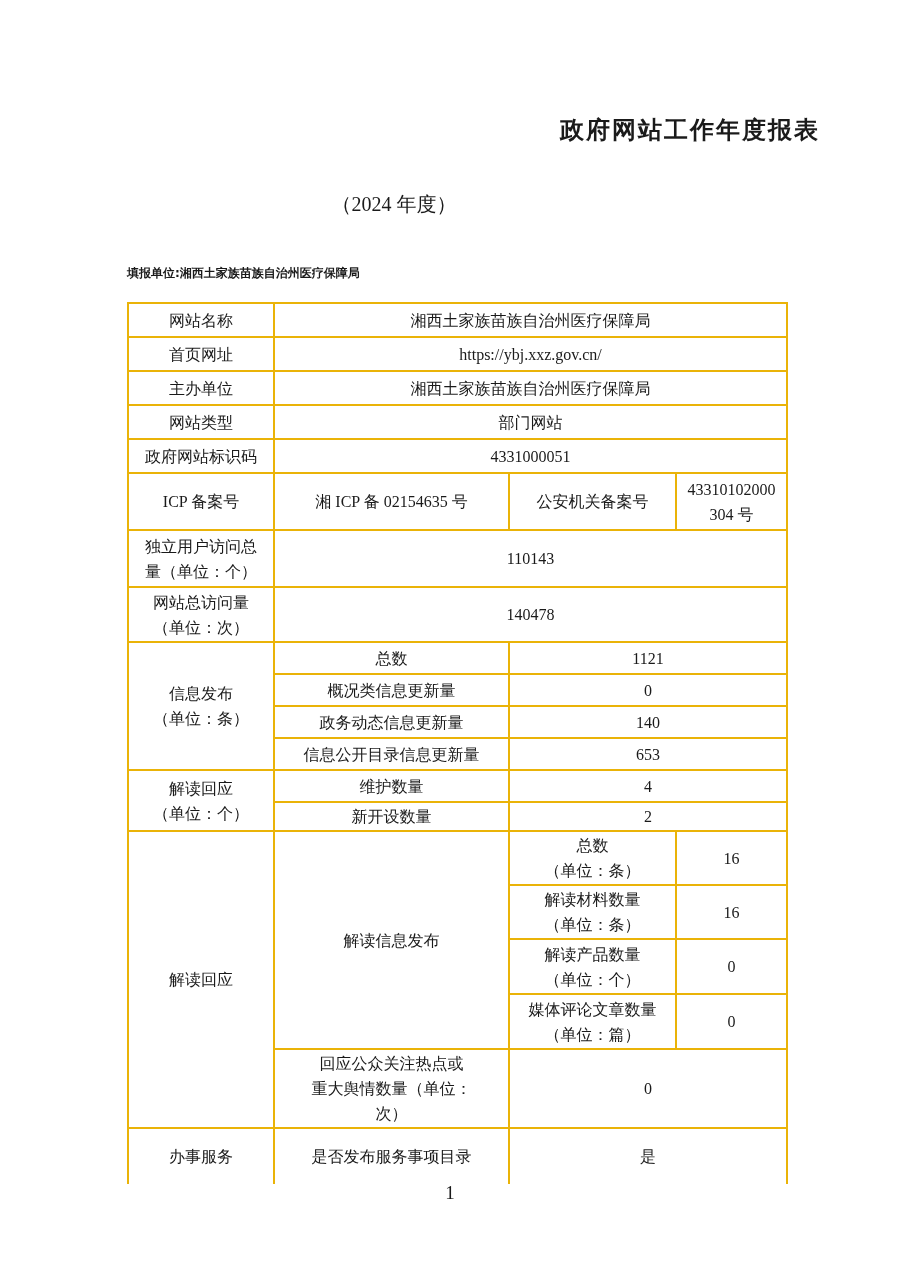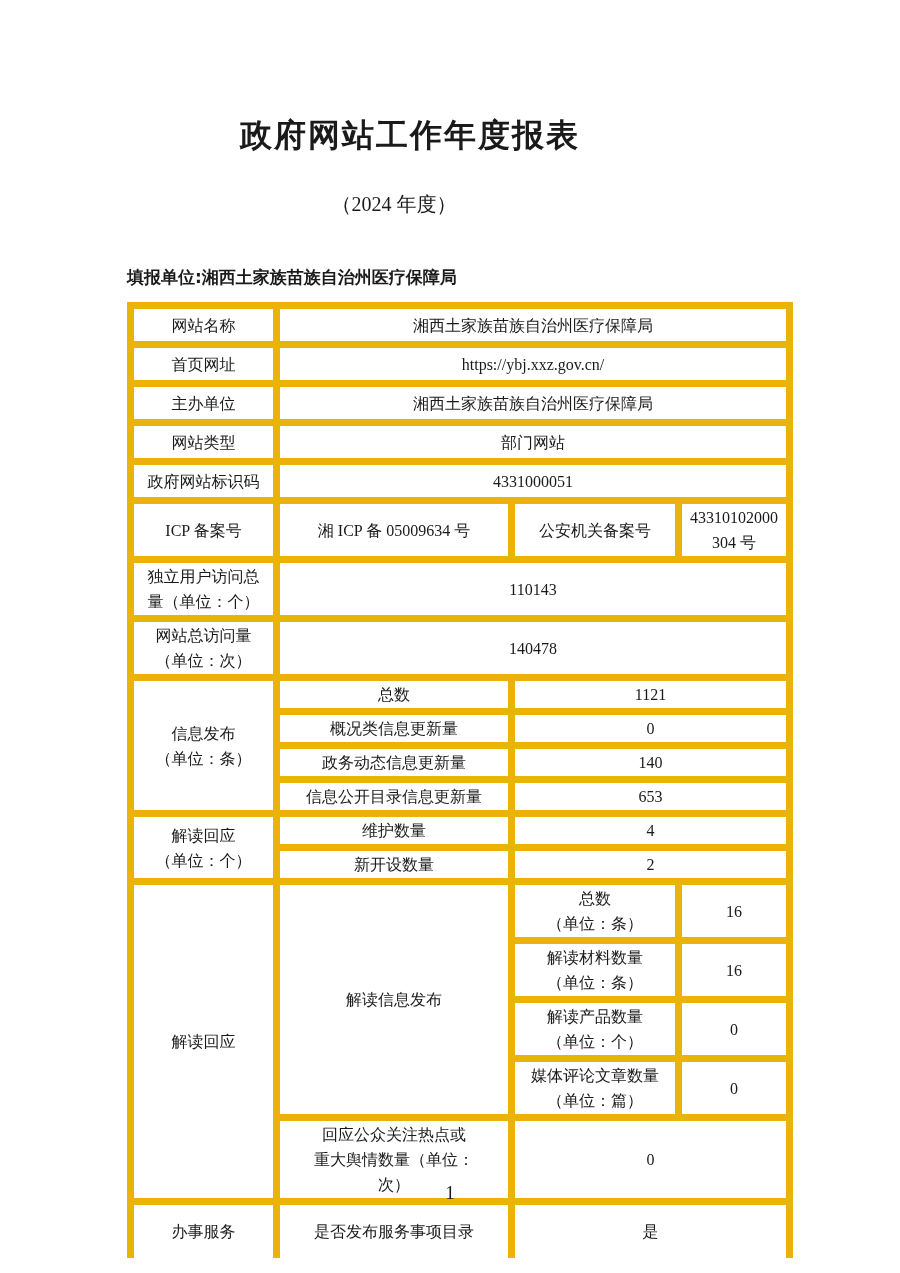--- a/index.html
+++ b/index.html
@@ -2,39 +2,39 @@
 <html><head>
 <meta charset="utf-8">
 <style>
   html,body{margin:0;padding:0;background:#ffffff;}
   .page{
     position:relative;width:900px;height:1273px;background:#ffffff;
     font-family:"Liberation Serif","DejaVu Serif",serif;color:#1a1a1a;
     overflow:hidden;
   }
   .doc-title{
-    position:absolute;top:116px;left:0;width:820px;text-align:center;
+    position:absolute;top:116px;left:0;width:820px;text-align:right;
     font-family:"DejaVu Sans","Liberation Sans",sans-serif;
-    font-weight:bold;font-size:32px;letter-spacing:2px;line-height:1.2;
+    font-weight:bold;font-size:24px;letter-spacing:2px;line-height:1.2;
   }
   .doc-subtitle{
     position:absolute;top:192px;left:0;width:788px;text-align:center;
     font-size:20px;line-height:1.2;
   }
   .reporting-unit{
     position:absolute;top:266px;left:127px;
     font-family:"DejaVu Sans","Liberation Sans",sans-serif;
-    font-weight:bold;font-size:17px;line-height:1.3;
+    font-weight:bold;font-size:12px;line-height:1.3;
   }
   table.report{
     position:absolute;top:302px;left:127px;width:659px;
     border-collapse:collapse;table-layout:fixed;
   }
   table.report td{
-    border:7px solid #eab308;
+    border:2px solid #eab308;
     text-align:center;vertical-align:middle;
     font-size:16px;line-height:25px;
     white-space:pre-line;padding:1px 4px;overflow:hidden;
   }
   tr.h30 td{height:30px;} tr.h57{height:57px;} tr.h55{height:55px;}
   tr.h32{height:32px;} tr.h28{height:28px;} tr.h50{height:50px;}
   tr.h72{height:72px;} tr.h56{height:56px;}
   td.lh-sm{line-height:23px;}
   tr.cut td{border-bottom:none;}
   td.v-bottom{vertical-align:bottom;padding-bottom:9px;}
@@ -78,21 +78,21 @@
         <td>网站类型</td>
         <td colspan="3">部门网站</td>
       </tr>
       <tr class="h30">
         <td>政府网站标识码</td>
         <td colspan="3">4331000051</td>
       </tr>
 
       <tr class="h57">
         <td>ICP 备案号</td>
-        <td>湘 ICP 备 05009634 号</td>
+        <td>湘 ICP 备 02154635 号</td>
         <td>公安机关备案号</td>
         <td>43310102000
 304 号</td>
       </tr>
 
       <tr class="h57">
         <td>独立用户访问总
 量（单位：个）</td>
         <td colspan="3">110143</td>
       </tr>

